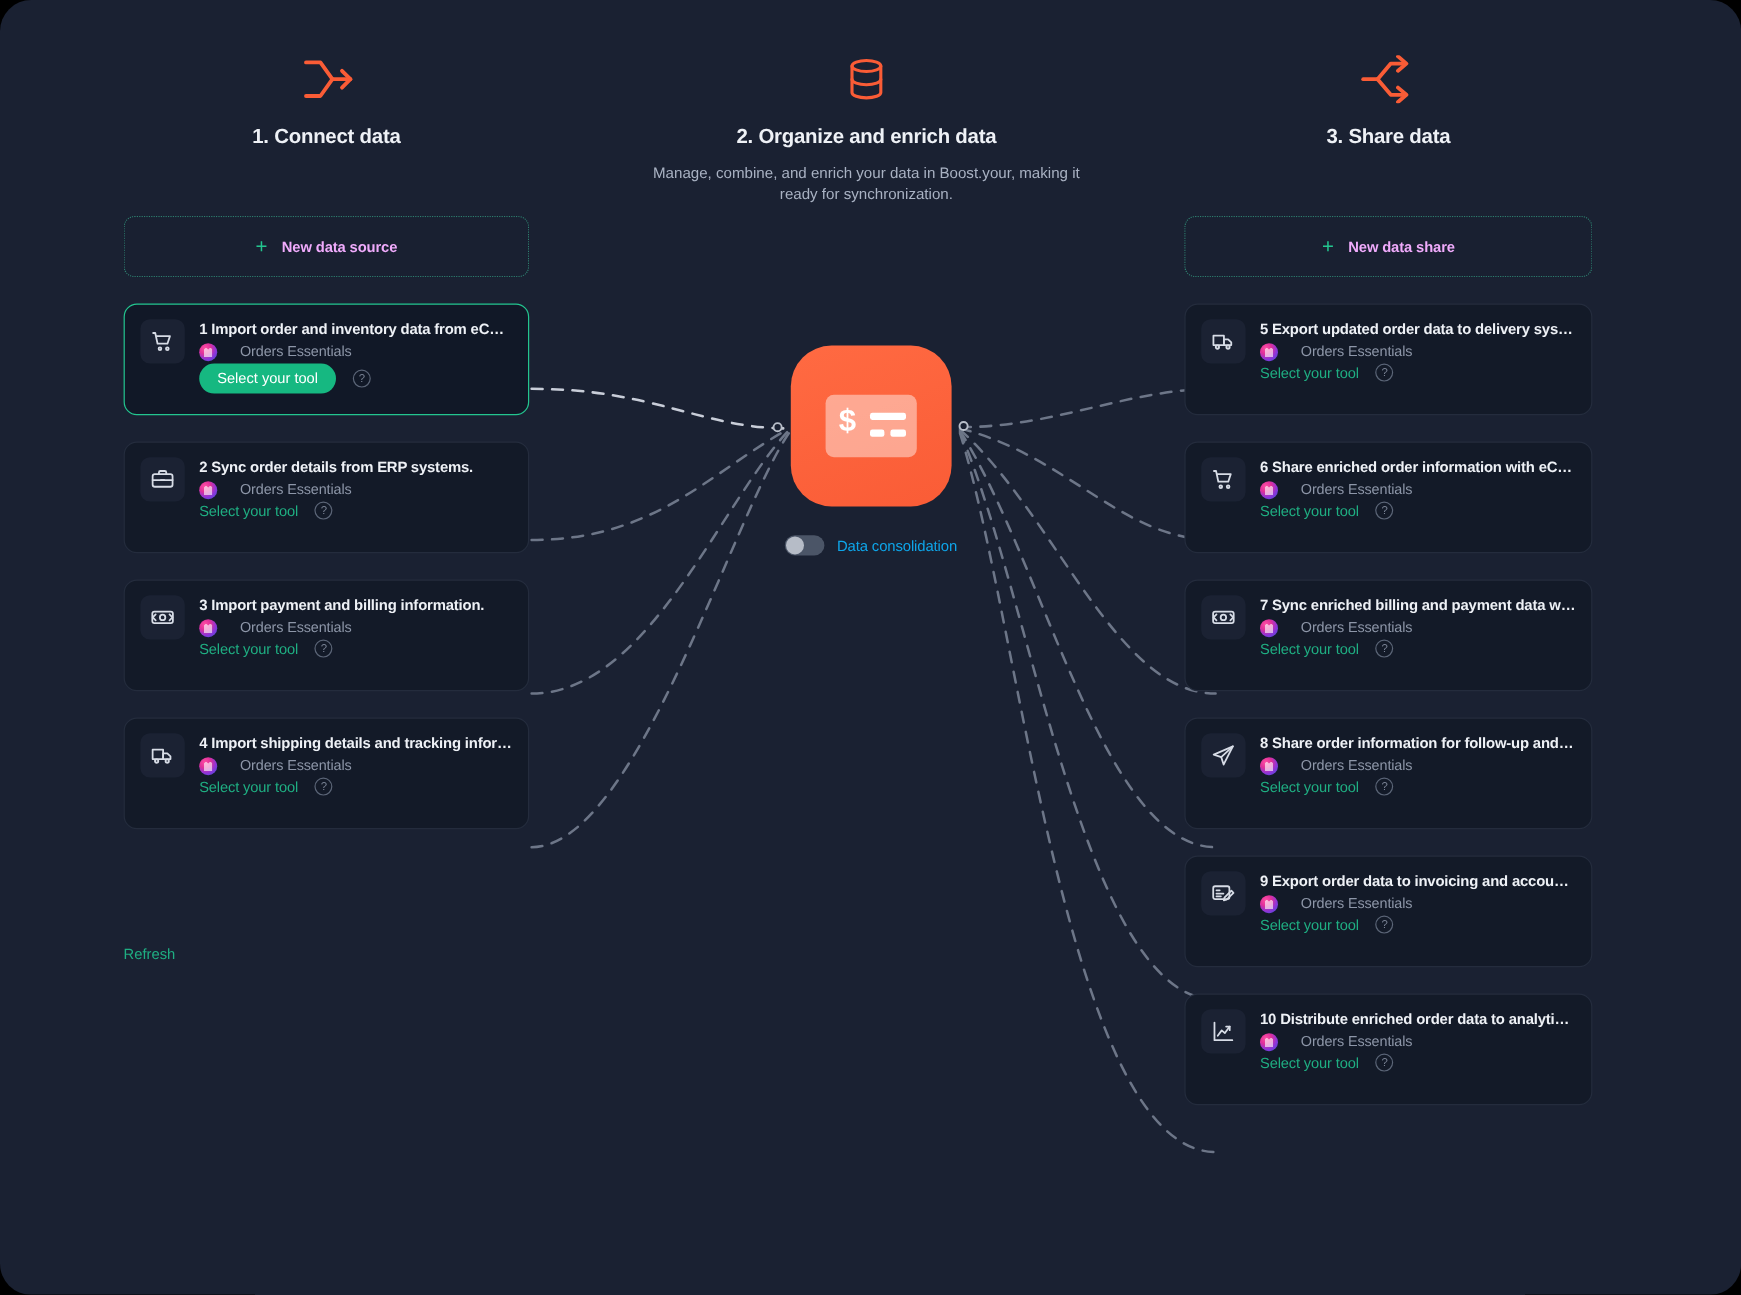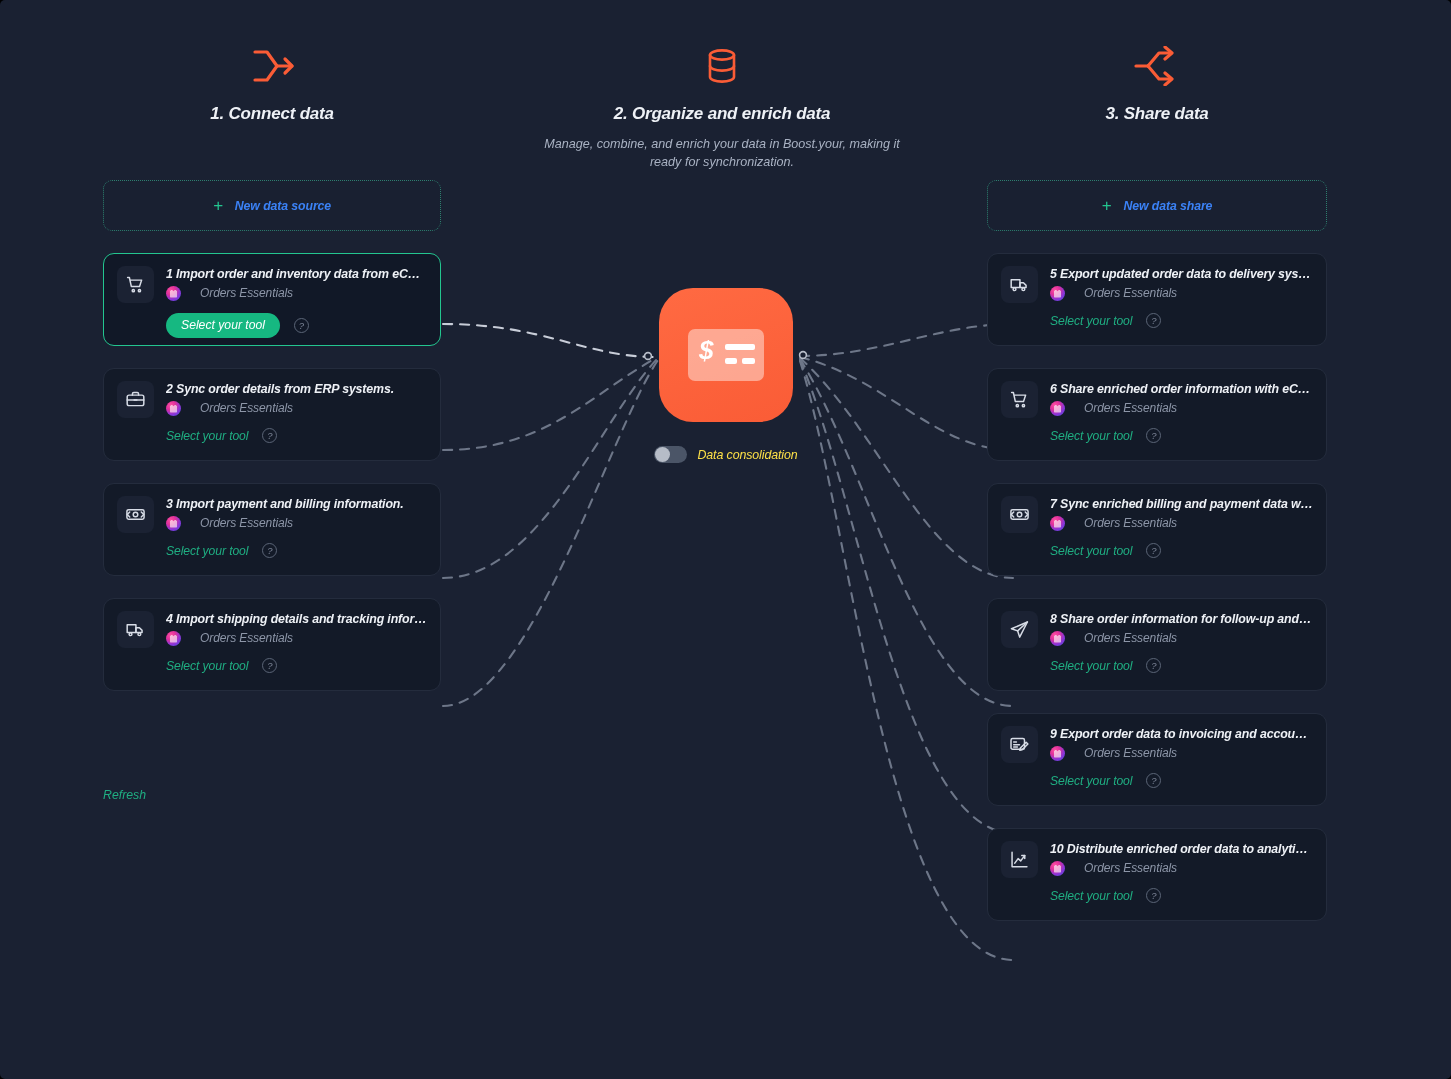--- a/index.html
+++ b/index.html
@@ -10,23 +10,22 @@
     background: #000000;
     font-family: "Liberation Sans", sans-serif;
     overflow: hidden;
   }
 
   #page {
     position: relative;
     width: 1451px;
     height: 1079px;
     background: #1a2132;
-    border-radius: 5px;
+    border-radius: 26px;
     overflow: hidden;
-    font-style: italic;
   }
 
   
   #wires {
     position: absolute;
     left: 0; top: 0;
     width: 1451px; height: 1079px;
     pointer-events: none;
     z-index: 1;
   }
@@ -81,21 +80,21 @@
   }
   .new-btn .plus {
     font-size: 17px;
     color: #23c58f;
     font-weight: 300;
     line-height: 1;
   }
   .new-btn .lbl {
     font-size: 12.3px;
     font-weight: bold;
-    color: #3b82f6;
+    color: #f0abfc;
     letter-spacing: -0.1px;
   }
 
   
   .card {
     position: relative;
     margin-top: 22px;
     height: 93px;
     background: #131a28;
     border: 1px solid #242c3d;
@@ -154,21 +153,20 @@
     content: "";
     position: absolute;
     left: 4px; top: 3.5px;
     width: 7px; height: 8px;
     border-radius: 1px;
     background: rgba(255,255,255,0.62);
     clip-path: polygon(0 20%, 25% 0, 50% 22%, 75% 0, 100% 20%, 100% 100%, 0 100%);
   }
 
   .card-actions {
-    margin-top: 10px;
     padding-left: 49px;
     display: flex;
     align-items: center;
     gap: 14px;
   }
 
   .tool-link {
     font-size: 12.2px;
     color: #1fae82;
     letter-spacing: -0.1px;
@@ -265,21 +263,21 @@
   }
   .toggle .knob {
     position: absolute;
     left: 1px; top: 1px;
     width: 15px; height: 15px;
     border-radius: 50%;
     background: #b6bcc7;
   }
   .toggle-label {
     font-size: 12.4px;
-    color: #fde047;
+    color: #0ea5e9;
     letter-spacing: -0.1px;
   }
 </style>
 </head>
 <body>
 
 <div id="page">
 
   <svg id="wires" viewBox="0 0 1451 1079">
     <g fill="none" stroke="#6d7688" stroke-width="2.1" stroke-dasharray="9 8" stroke-linecap="round">

